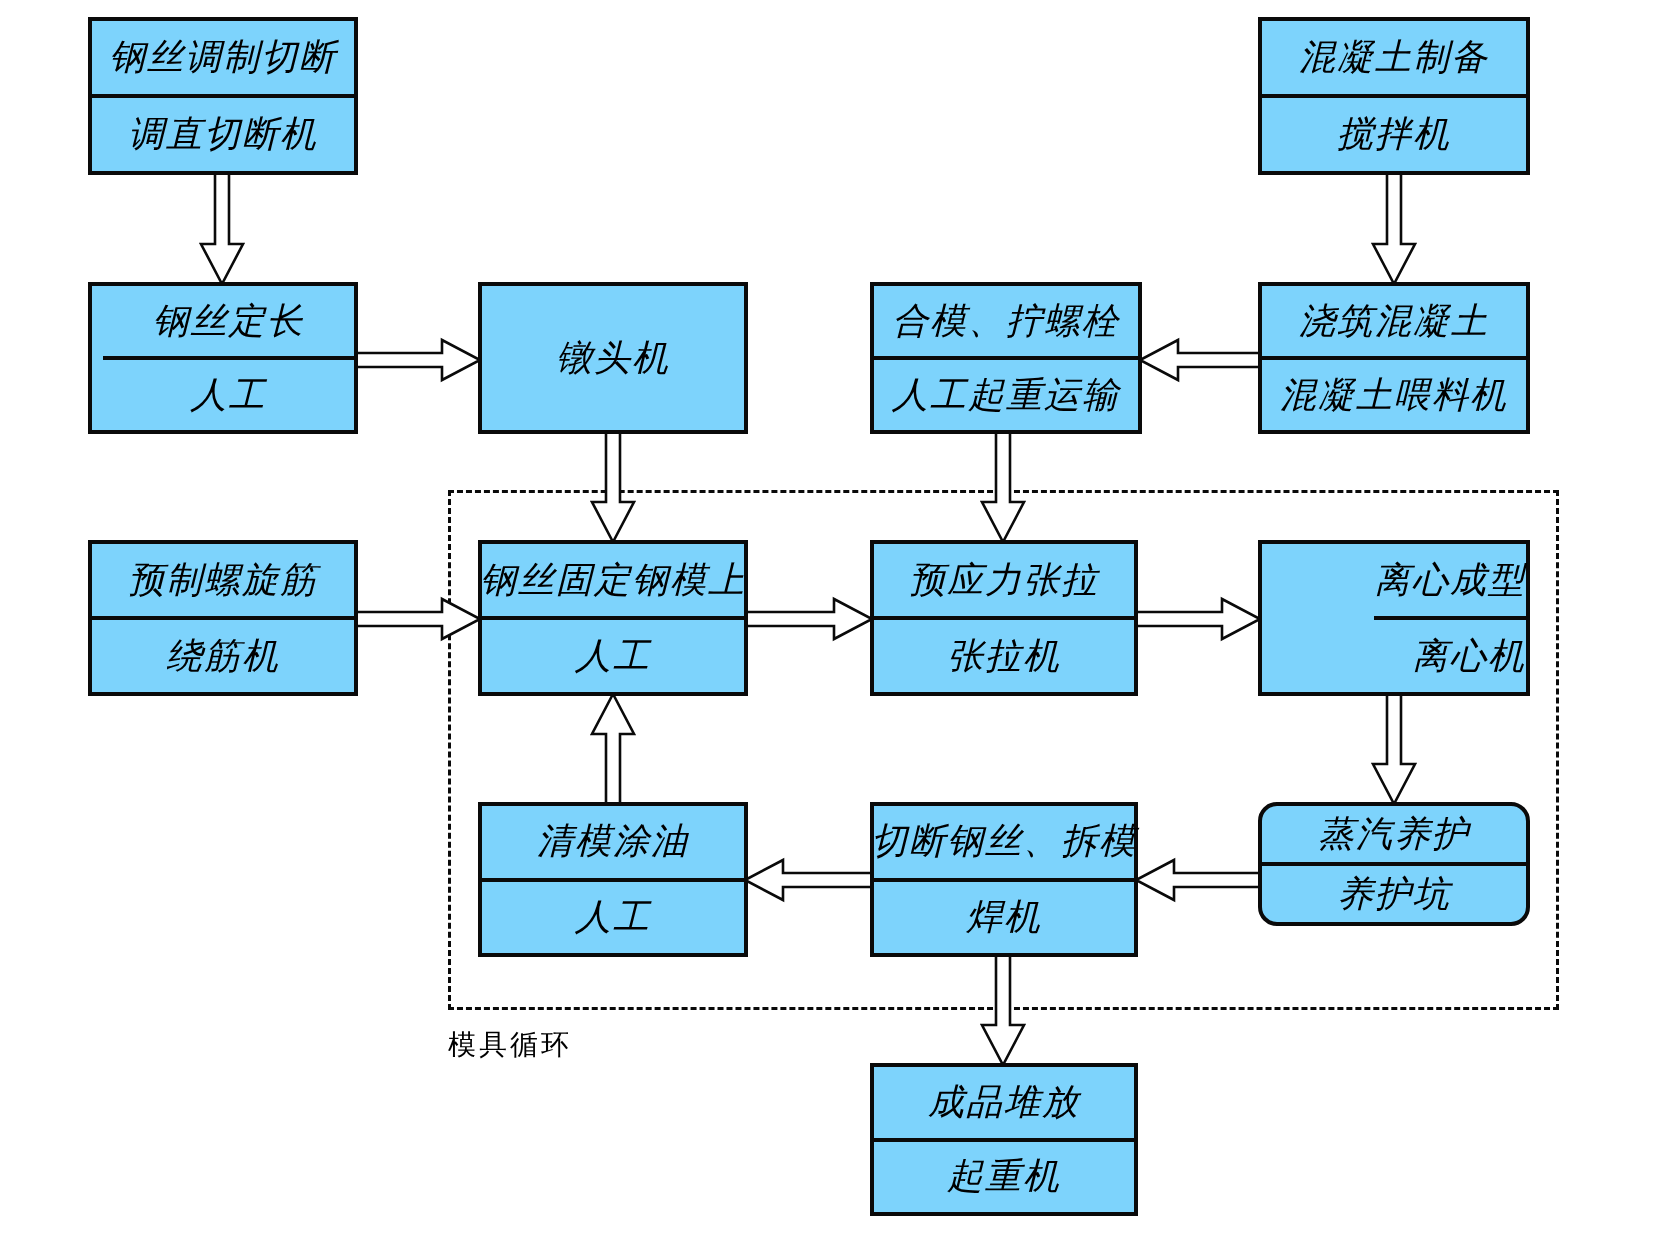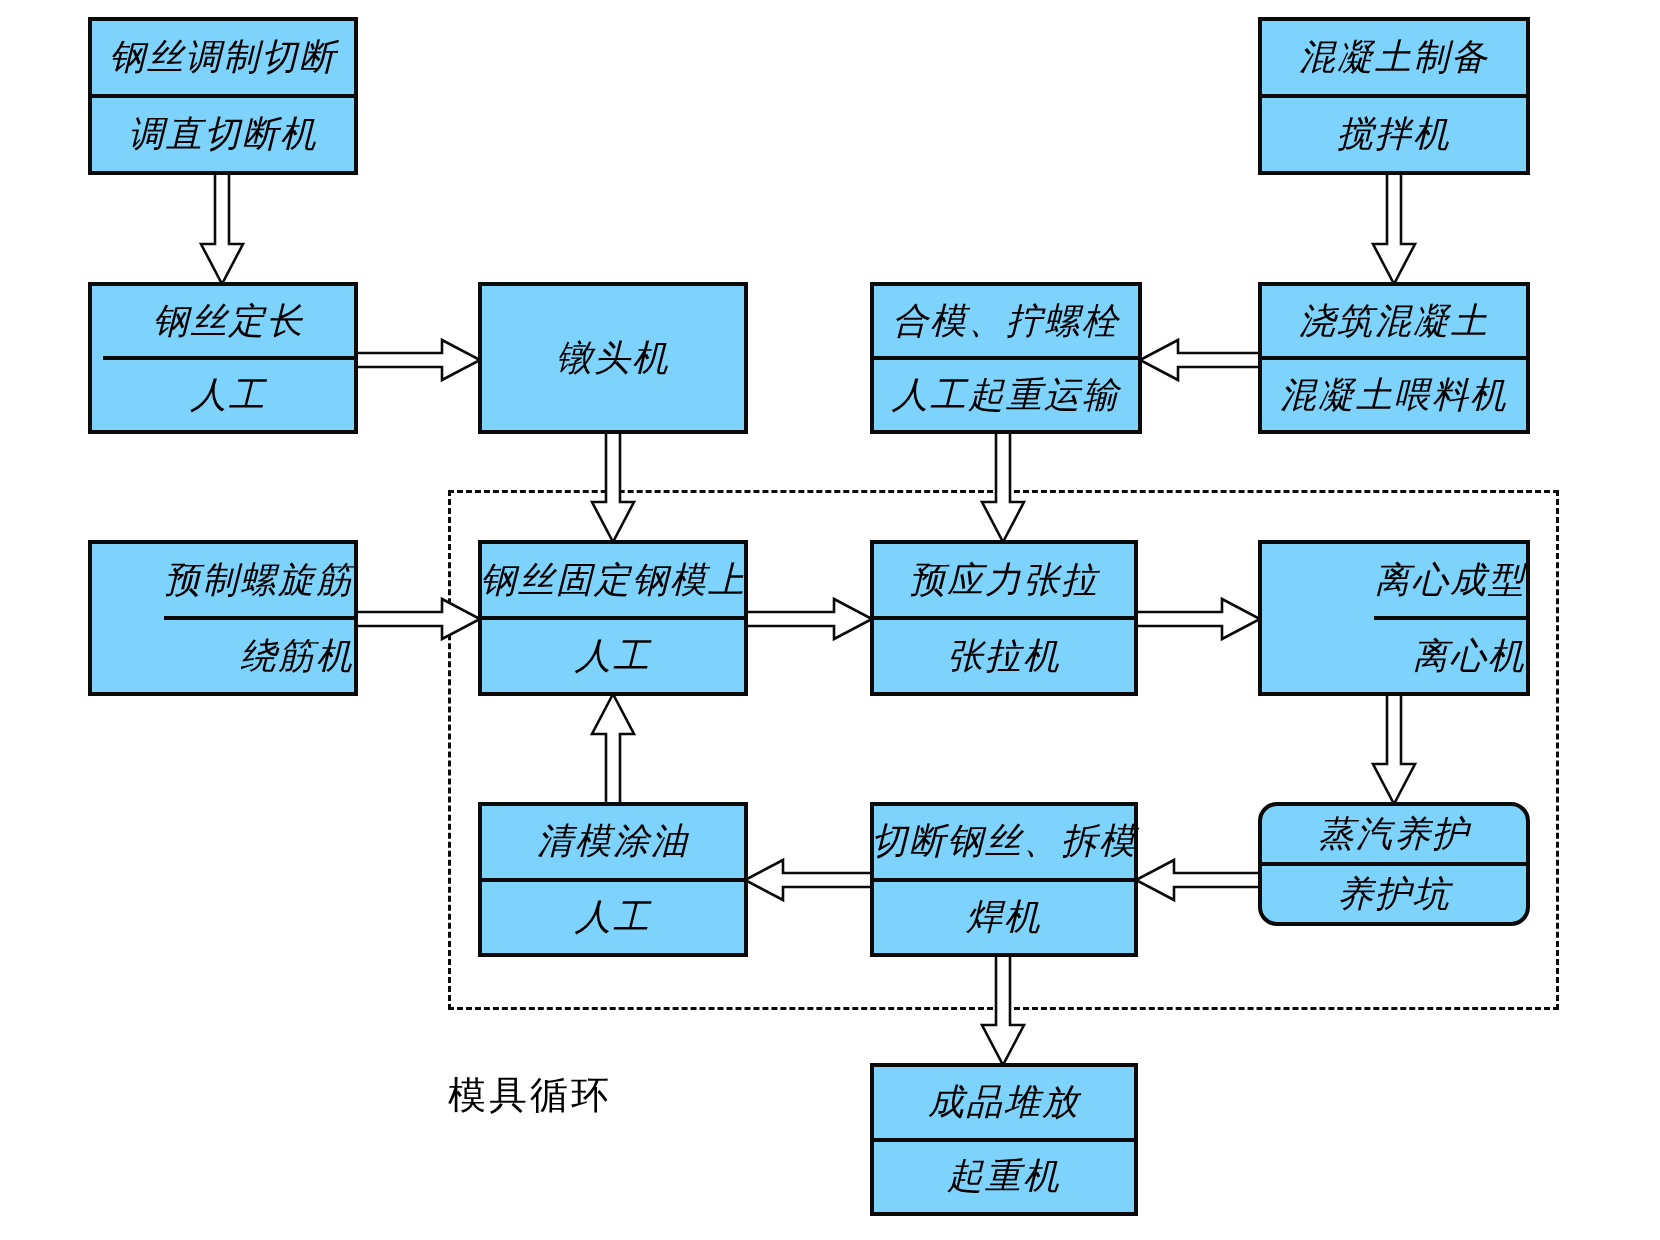--- a/index.html
+++ b/index.html
@@ -47,24 +47,23 @@
   }
   #arrow-layer polygon {
     fill: #ffffff;
     stroke: #0a0a0a;
     stroke-width: 2.6;
     stroke-linejoin: miter;
   }
   #region-label {
     position: absolute;
     left: 448px; top: 1026px;
-    font-size: 38px;
+    font-size: 28px;
     letter-spacing: 3px;
     z-index: 3;
-    margin-top: 44px;
   }
 </style>
 </head>
 <body>
 
 <div id="canvas">
 
   <div id="mold-cycle-region"></div>
 
   <svg id="arrow-layer" width="1660" height="1240" viewBox="0 0 1660 1240">
@@ -110,21 +109,21 @@
   <div class="node" style="left:870px; top:282px; width:272px; height:152px;">
     <div class="cell title">合模、拧螺栓</div>
     <div class="cell">人工起重运输</div>
   </div>
 
   <div class="node" style="left:1258px; top:282px; width:272px; height:152px;">
     <div class="cell title">浇筑混凝土</div>
     <div class="cell">混凝土喂料机</div>
   </div>
 
-  <div class="node" style="left:88px; top:540px; width:270px; height:156px;align-items:flex-end;">
+  <div class="node" style="left:88px; top:540px; width:270px; height:156px;">
     <div class="cell title">预制螺旋筋</div>
     <div class="cell">绕筋机</div>
   </div>
 
   <div class="node" style="left:478px; top:540px; width:270px; height:156px;">
     <div class="cell title">钢丝固定钢模上</div>
     <div class="cell">人工</div>
   </div>
 
   <div class="node" style="left:870px; top:540px; width:268px; height:156px;text-align:center;">

